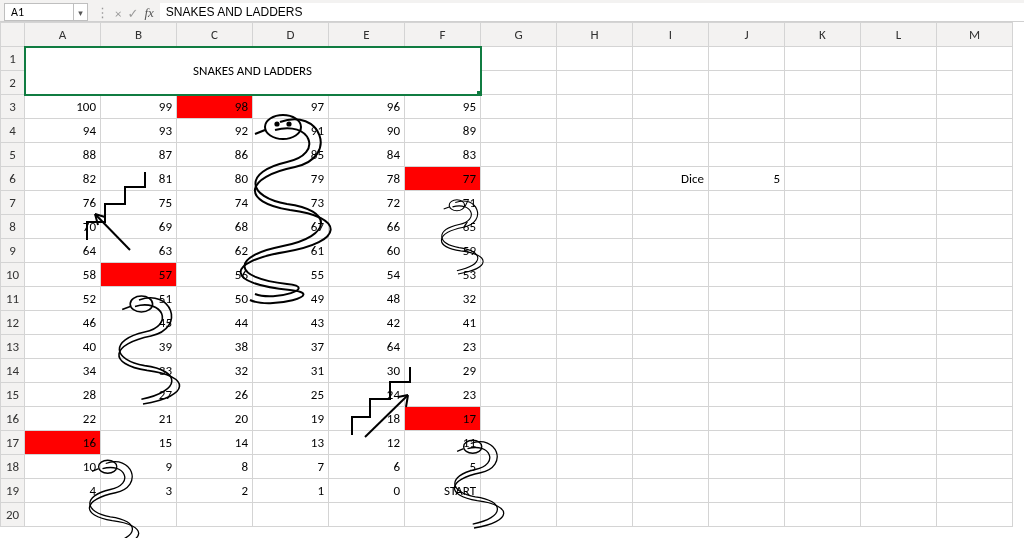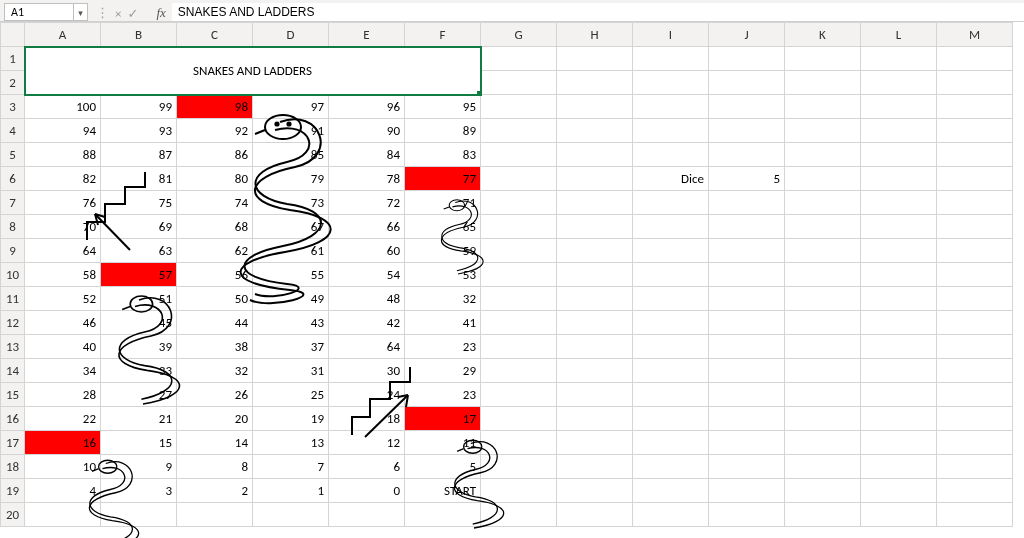--- a/index.html
+++ b/index.html
@@ -51,21 +51,20 @@
     align-items: center;
     gap: 6px;
     color: #9a9a9a;
     font-size: 13px;
   }
   .fb-sep .dots { line-height: 0; }
   .fb-sep .fx {
     font-style: italic;
     font-family: "Times New Roman", serif;
     color: #555;
-    margin-left: 12px;
   }
   .formula-bar {
     flex: 1;
     height: 18px;
     background: #fff;
     border: none;
     font-size: 12px;
     padding: 1px 6px;
     outline: none;
   }

